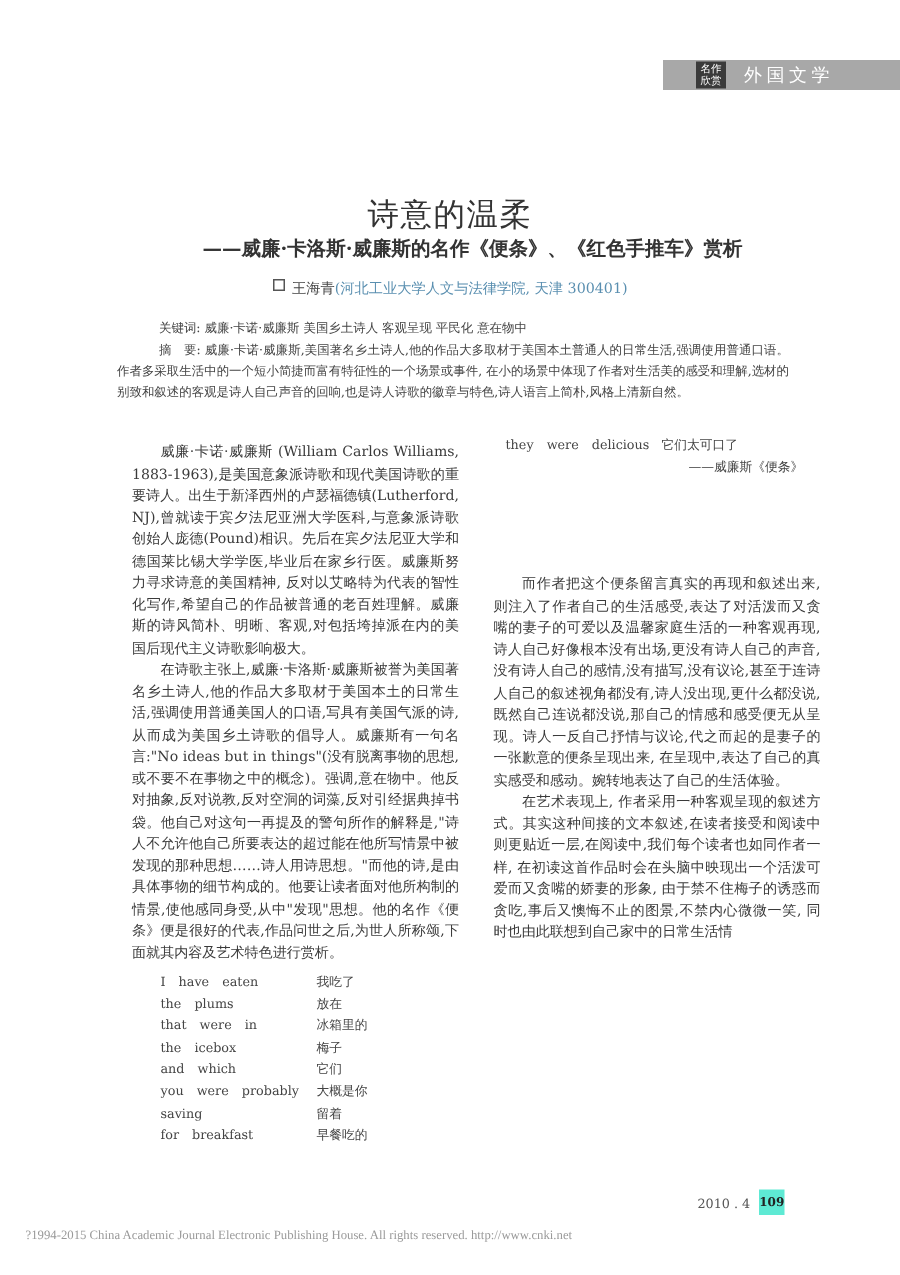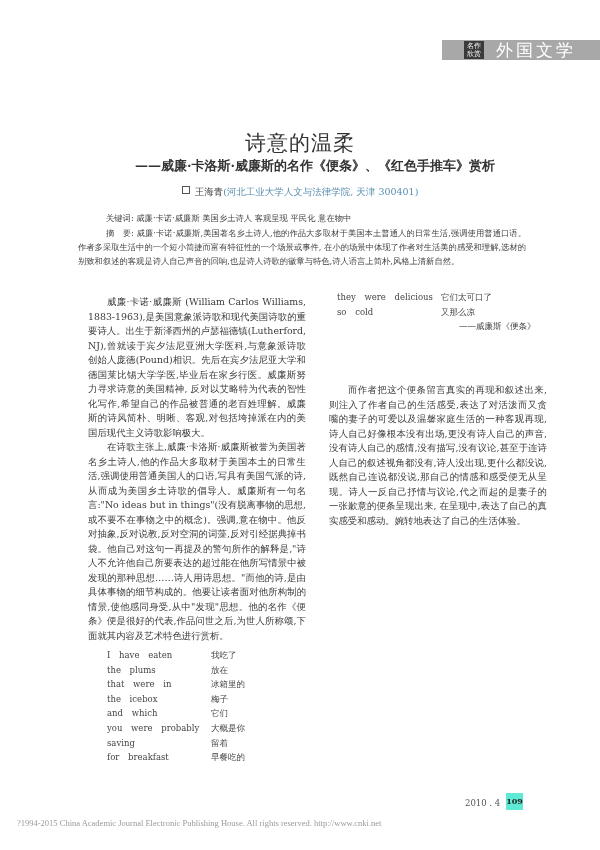--- a/index.html
+++ b/index.html
@@ -9,21 +9,21 @@
   }
   .header-bar {
     position: absolute; left: 442px; top: 40px; width: 158px; height: 20px;
     background: #a8a8a8; display: flex; align-items: center;
   }
   .header-badge {
     margin-left: 22px; width: 20px; height: 18px; background: #3a3a3a; color: #fff;
     font-size: 7px; line-height: 8px; text-align: center; display: flex; flex-direction: column; justify-content: center;
   }
   .header-section {
-    margin-left: 12px; color: #ffffff; font-size: 17px; letter-spacing: 3px;
+    margin-left: 12px; color: #ffffff; font-size: 12px; letter-spacing: 3px;
   }
   .title {
     position: absolute; left: 0; width: 600px; top: 129px; text-align: center;
     font-size: 21px; color: #333; letter-spacing: 1px;
   }
   .subtitle {
     position: absolute; left: 135px; top: 157px; font-size: 13px; color: #333; white-space: nowrap; font-weight: bold;
   }
   .author-line {
     position: absolute; left: 0; width: 600px; top: 186px; text-align: center; font-size: 9.5px; color: #444;
@@ -119,26 +119,23 @@
       <span class="en">for breakfast</span>
       <span>早餐吃的</span>
     </div>
 </div>
 
 <div class="poem poem-right">
   <div class="row">
       <span class="en">they were delicious</span>
       <span>它们太可口了</span>
     </div>
-  <div class="row">
-      <span class="en">so cold</span>
-      <span>又那么凉</span>
-    </div>
   <div class="attr">——威廉斯《便条》</div>
 </div>
 
 <div class="col col-right">
   <p>而作者把这个便条留言真实的再现和叙述出来,则注入了作者自己的生活感受,表达了对活泼而又贪嘴的妻子的可爱以及温馨家庭生活的一种客观再现,诗人自己好像根本没有出场,更没有诗人自己的声音,没有诗人自己的感情,没有描写,没有议论,甚至于连诗人自己的叙述视角都没有,诗人没出现,更什么都没说,既然自己连说都没说,那自己的情感和感受便无从呈现。诗人一反自己抒情与议论,代之而起的是妻子的一张歉意的便条呈现出来, 在呈现中,表达了自己的真实感受和感动。婉转地表达了自己的生活体验。</p>
+  <p>在艺术表现上, 作者采用一种客观呈现的叙述方式。其实这种间接的文本叙述,在读者接受和阅读中则更贴近一层,在阅读中,我们每个读者也如同作者一样, 在初读这首作品时会在头脑中映现出一个活泼可爱而又贪嘴的娇妻的形象, 由于禁不住梅子的诱惑而贪吃,事后又懊悔不止的图景,不禁内心微微一笑, 同时也由此联想到自己家中的日常生活情</p>
 </div>
 
 <div class="footer-date">2010 . 4</div>
 <div class="footer-page">109</div>
 <div class="copyright">?1994-2015 China Academic Journal Electronic Publishing House. All rights reserved.    http://www.cnki.net</div>
 
 </body></html>

